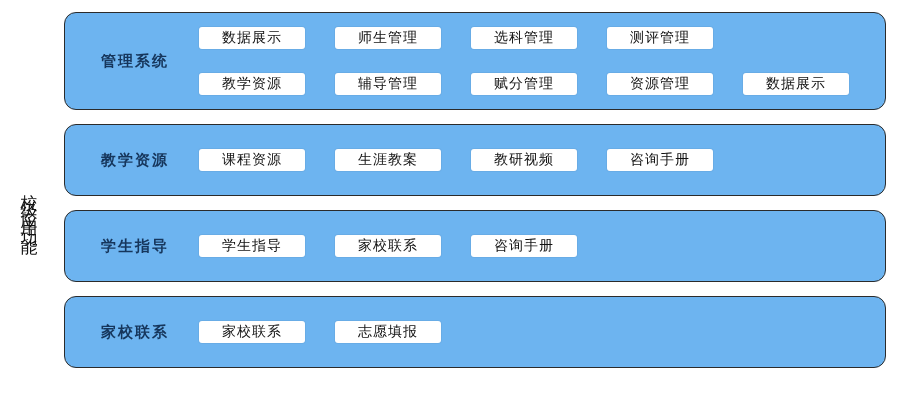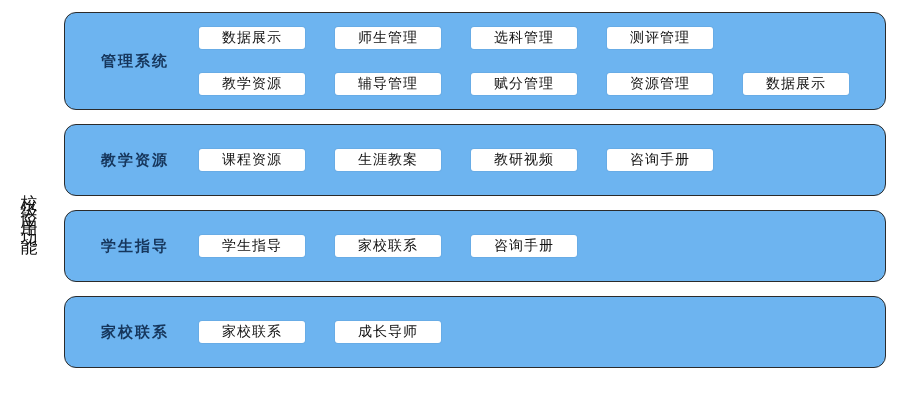--- a/index.html
+++ b/index.html
@@ -129,18 +129,18 @@
             <div class="chip">家校联系</div>
             <div class="chip">咨询手册</div>
           </div>
         </div>
       </div>
       <div class="panel">
         <div class="panel-label">家校联系</div>
         <div class="rows">
           <div class="row">
             <div class="chip">家校联系</div>
-            <div class="chip">成长导师</div>
+            <div class="chip">志愿填报</div>
           </div>
         </div>
       </div>
     </div>
 </div>
 
 </body></html>

